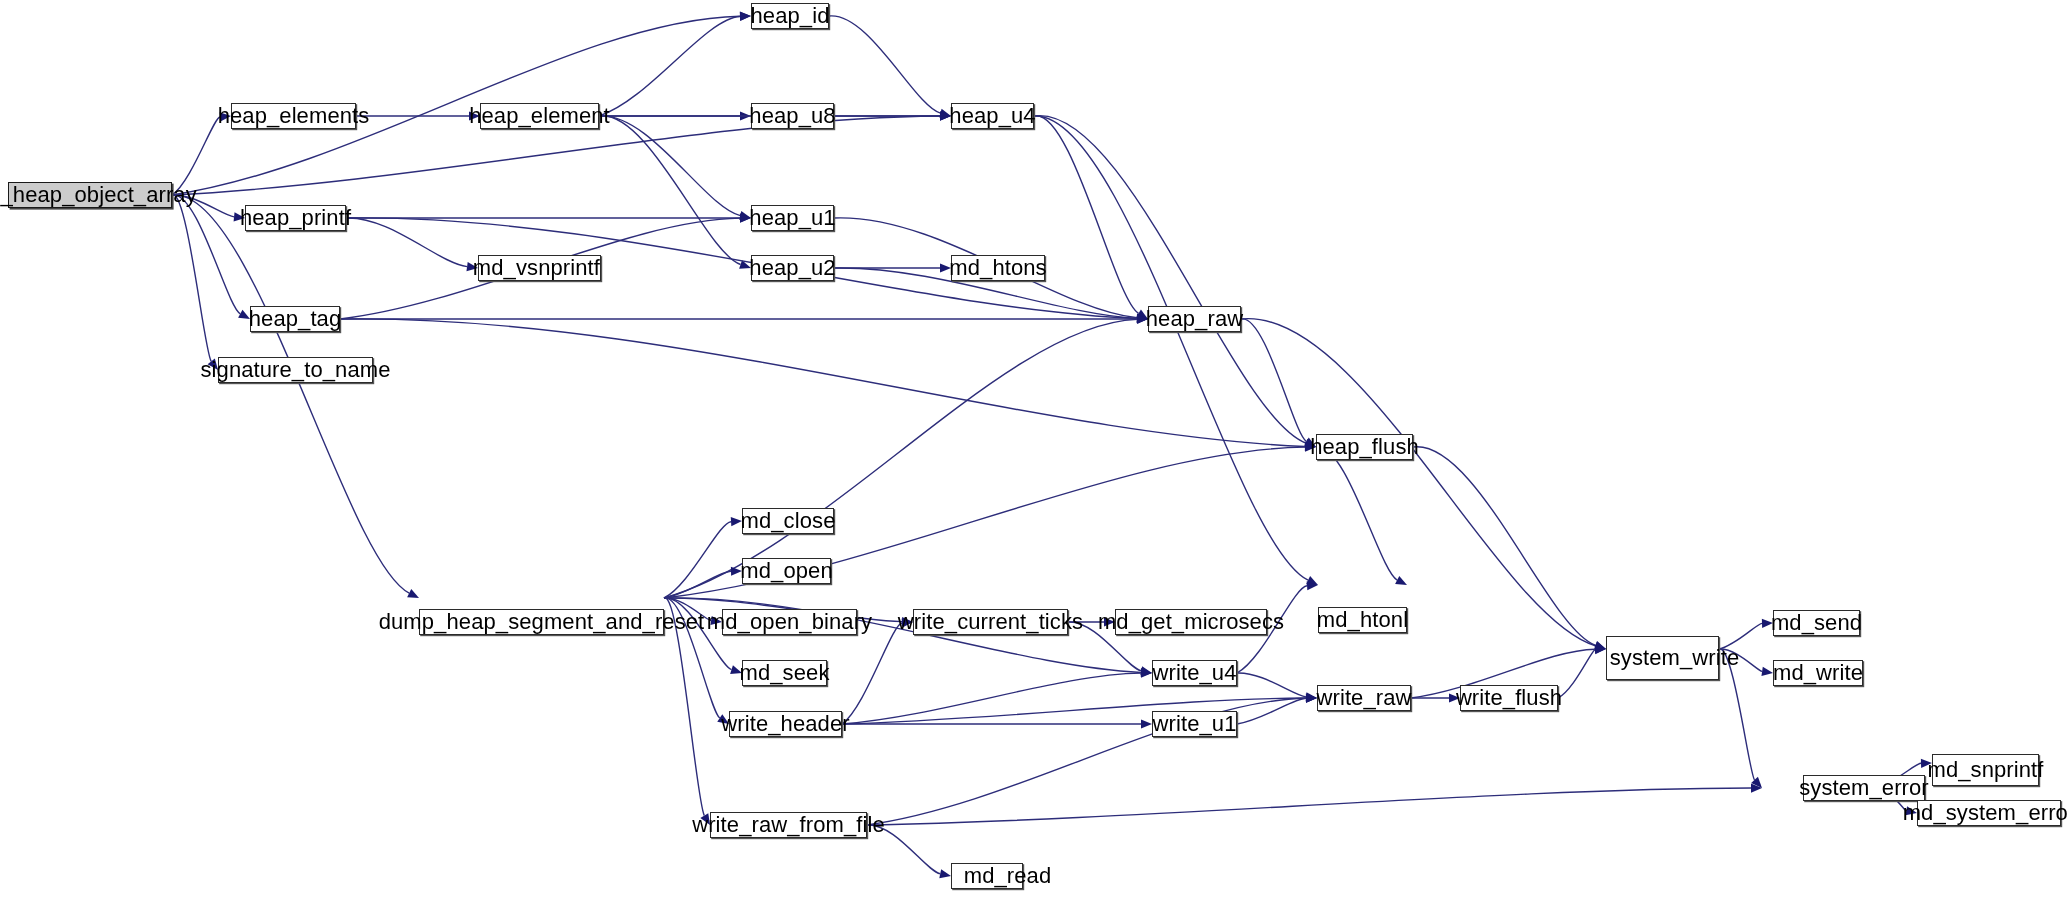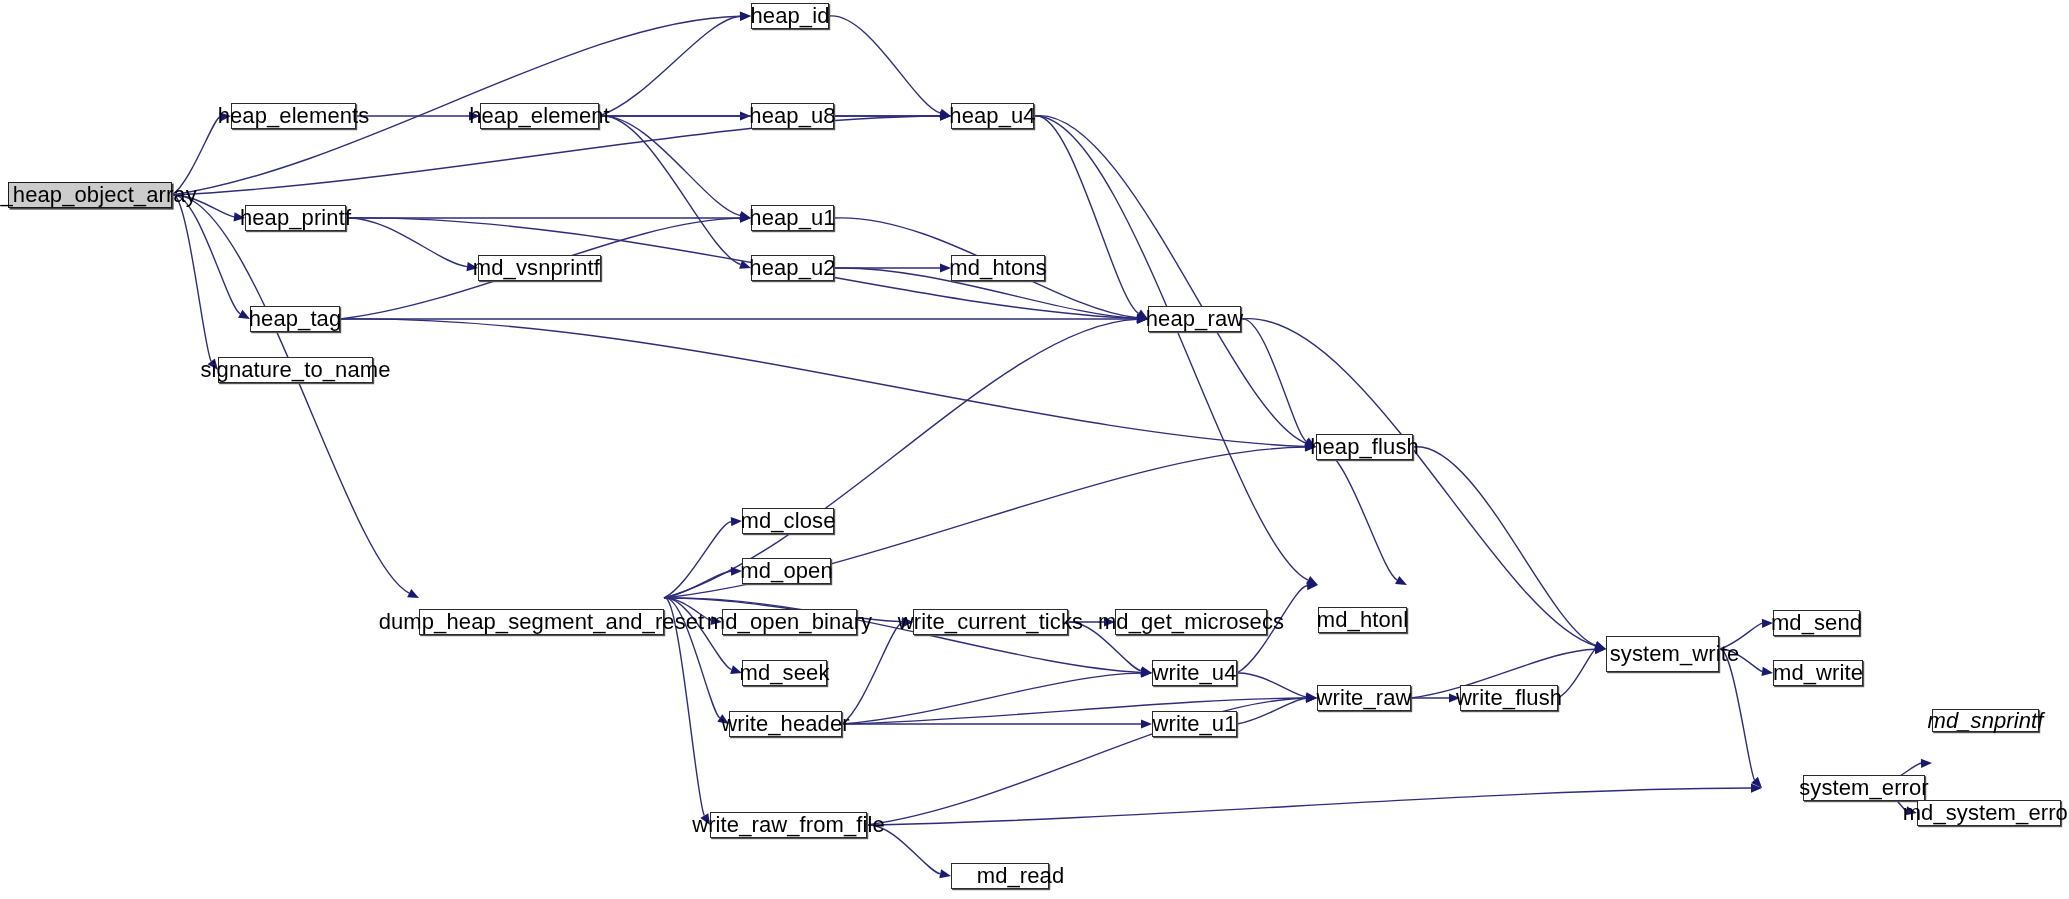--- a/index.html
+++ b/index.html
@@ -253,21 +253,21 @@
       </div>
       <div class="node" style="left: 913px; top: 609px; width: 155px; height: 26px;">
         <span class="node-label">write_current_ticks</span>
       </div>
       <div class="node" style="left: 1115px; top: 609px; width: 152px; height: 26px;">
         <span class="node-label">md_get_microsecs</span>
       </div>
       <div class="node" style="left: 1773px; top: 610px; width: 87px; height: 26px;">
         <span class="node-label">md_send</span>
       </div>
-      <div class="node" style="left: 1606px; top: 636px; width: 113px; height: 36px; padding-left: 24px;">
+      <div class="node" style="left: 1606px; top: 636px; width: 113px; height: 44px; padding-left: 24px;">
         <span class="node-label">system_write</span>
       </div>
       <div class="node" style="left: 742px; top: 660px; width: 85px; height: 26px;">
         <span class="node-label">md_seek</span>
       </div>
       <div class="node" style="left: 1152px; top: 660px; width: 85px; height: 26px;">
         <span class="node-label">write_u4</span>
       </div>
       <div class="node" style="left: 1773px; top: 660px; width: 90px; height: 26px;">
         <span class="node-label">md_write</span>
@@ -277,29 +277,29 @@
       </div>
       <div class="node" style="left: 1460px; top: 685px; width: 98px; height: 26px;">
         <span class="node-label">write_flush</span>
       </div>
       <div class="node" style="left: 729px; top: 711px; width: 113px; height: 26px;">
         <span class="node-label">write_header</span>
       </div>
       <div class="node" style="left: 1152px; top: 711px; width: 85px; height: 26px;">
         <span class="node-label">write_u1</span>
       </div>
-      <div class="node" style="left: 1932px; top: 709px; width: 107px; height: 23px; font-style: italic;">
+      <div class="node" style="left: 1932px; top: 754px; width: 107px; height: 32px;">
         <span class="node-label">md_snprintf</span>
       </div>
       <div class="node" style="left: 1762px; top: 775px; width: 122px; height: 26px; margin-left: 41px;">
         <span class="node-label">system_error</span>
       </div>
       <div class="node" style="left: 1917px; top: 800px; width: 144px; height: 26px;">
         <span class="node-label">md_system_error</span>
       </div>
       <div class="node" style="left: 710px; top: 812px; width: 157px; height: 26px;">
         <span class="node-label">write_raw_from_file</span>
       </div>
-      <div class="node" style="left: 951px; top: 863px; width: 98px; height: 26px; padding-left: 41px;">
+      <div class="node" style="left: 951px; top: 863px; width: 72px; height: 26px; padding-left: 41px;">
         <span class="node-label">md_read</span>
       </div>
     </div>
 </div>
 
 </body></html>

